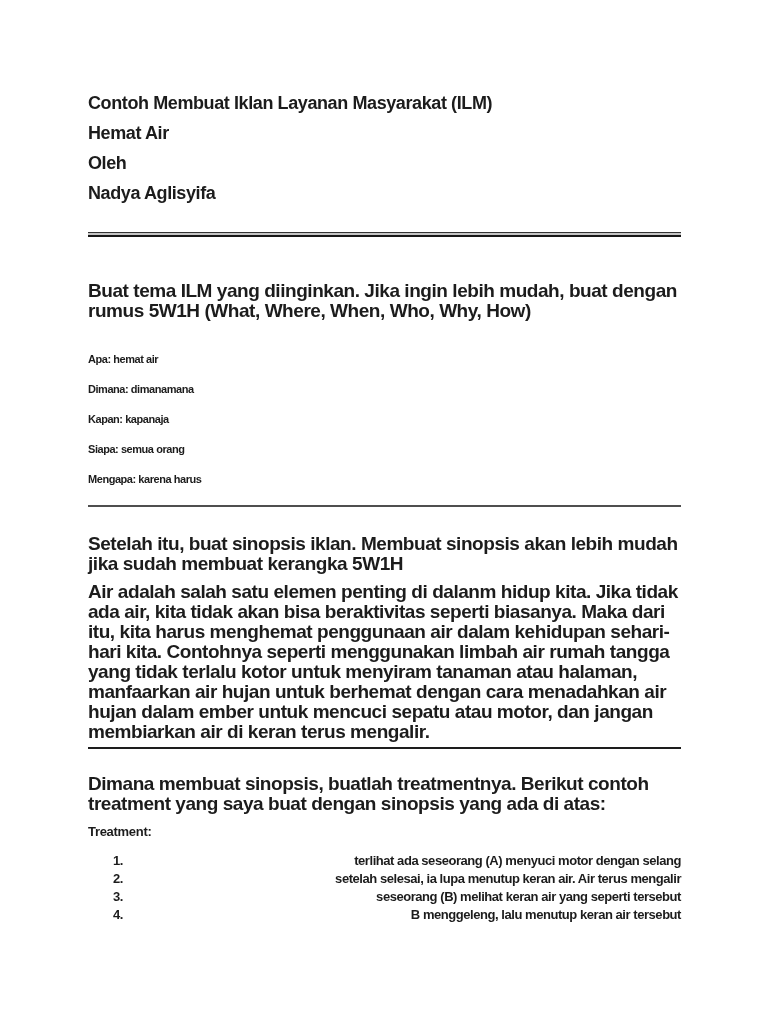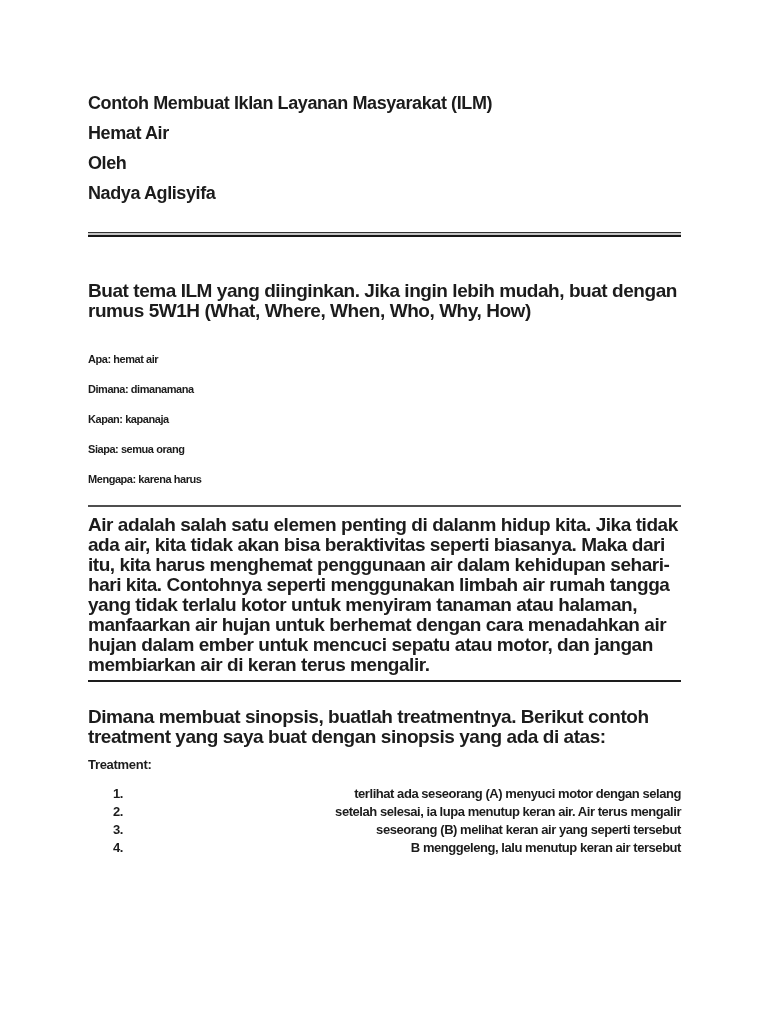--- a/index.html
+++ b/index.html
@@ -103,20 +103,21 @@
   <p class="para mt-intro1">Buat tema ILM yang diinginkan. Jika ingin lebih mudah, buat dengan rumus 5W1H (What, Where, When, Who, Why, How)</p>
 
   <p class="spaced-item mt-item1">Apa: hemat air</p>
   <p class="spaced-item">Dimana: dimanamana</p>
   <p class="spaced-item">Kapan: kapanaja</p>
   <p class="spaced-item">Siapa: semua orang</p>
   <p class="spaced-item">Mengapa: karena harus</p>
 
   <div class="rule rule-mid"></div>
 
+  <p class="para mt-setelah">Setelah itu, buat sinopsis iklan. Membuat sinopsis akan lebih mudah jika sudah membuat kerangka 5W1H</p>
   <p class="para mt-sinopsis-body">Air adalah salah satu elemen penting di dalanm hidup kita. Jika tidak ada air, kita tidak akan bisa beraktivitas seperti biasanya. Maka dari itu, kita harus menghemat penggunaan air dalam kehidupan sehari-hari kita. Contohnya seperti menggunakan limbah air rumah tangga yang tidak terlalu kotor untuk menyiram tanaman atau halaman, manfaarkan air hujan untuk berhemat dengan cara menadahkan air hujan dalam ember untuk mencuci sepatu atau motor, dan jangan membiarkan air di keran terus mengalir.</p>
 
   <div class="rule rule-dark"></div>
 
   <p class="para mt-selesai">Dimana membuat sinopsis, buatlah treatmentnya. Berikut contoh treatment yang saya buat dengan sinopsis yang ada di atas:</p>
   <p class="label mt-treatment-label">Treatment:</p>
 
   <ol class="steps">
     <li>
       <span class="num">1.</span>

